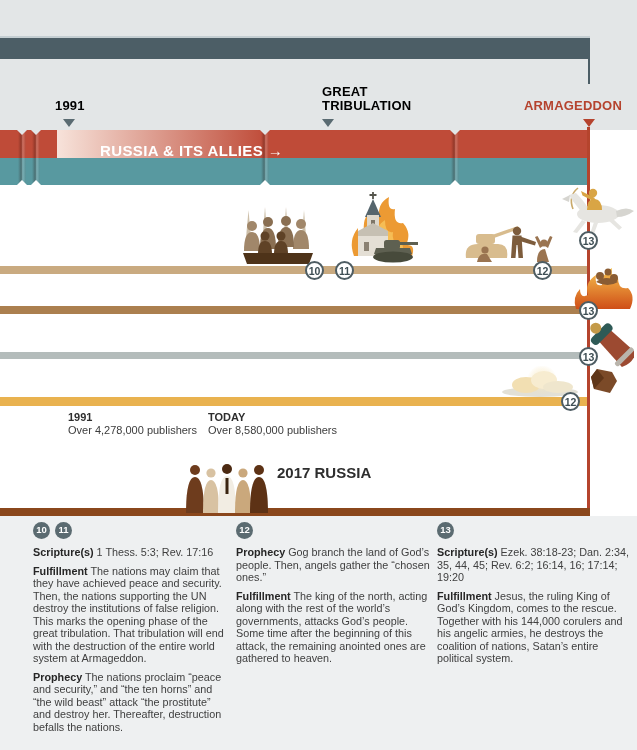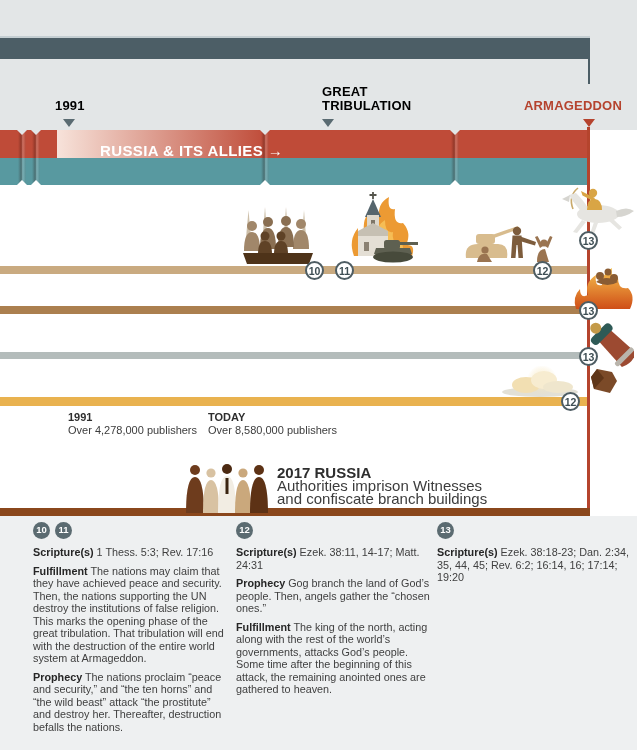--- a/index.html
+++ b/index.html
@@ -290,43 +290,41 @@
     <b>1991</b>
     <span>Over 4,278,000 publishers</span>
   </div>
   <div class="abs stat stat-today">
     <b>TODAY</b>
     <span>Over 8,580,000 publishers</span>
   </div>
 
   <div class="abs russia2017">
     <div class="t">2017 RUSSIA</div>
-    <div class="x">Authorities imprison Witnesses
-and confiscate branch buildings</div>
   </div>
 
   <div class="abs col col1">
     <div class="badge-row">
       <span class="sbadge">10</span>
       <span class="sbadge">11</span>
     </div>
     <p><b>Scripture(s)</b> <span>1 Thess. 5:3; Rev. 17:16</span></p>
     <p><b>Fulfillment</b> <span>The nations may claim that they have achieved peace and security. Then, the nations supporting the UN destroy the institutions of false religion. This marks the opening phase of the great tribulation. That tribulation will end with the destruction of the entire world system at Armageddon.</span></p>
     <p><b>Prophecy</b> <span>The nations proclaim “peace and security,” and “the ten horns” and “the wild beast” attack “the prostitute” and destroy her. Thereafter, destruction befalls the nations.</span></p>
   </div>
 
   <div class="abs col col2">
     <div class="badge-row">
       <span class="sbadge">12</span>
     </div>
-    <p><b>Scripture(s)</b> <span>Ezek. 38:11, 14-17; Matt. 24:31</span></p>
     <p><b>Prophecy</b> <span>Gog branch the land of God’s people. Then, angels gather the “chosen ones.”</span></p>
     <p><b>Fulfillment</b> <span>The king of the north, acting along with the rest of the world’s governments, attacks God’s people. Some time after the beginning of this attack, the remaining anointed ones are gathered to heaven.</span></p>
   </div>
 
   <div class="abs col col3">
     <div class="badge-row">
       <span class="sbadge">13</span>
     </div>
     <p><b>Scripture(s)</b> <span>Ezek. 38:18-23; Dan. 2:34, 35, 44, 45; Rev. 6:2; 16:14, 16; 17:14; 19:20</span></p>
+    <p><b>Fulfillment</b> <span>Jesus, the ruling King of God’s Kingdom, comes to the rescue. Together with his 144,000 corulers and his angelic armies, he destroys the coalition of nations, Satan’s entire political system.</span></p>
   </div>
 
 </div>
 
 </body></html>

